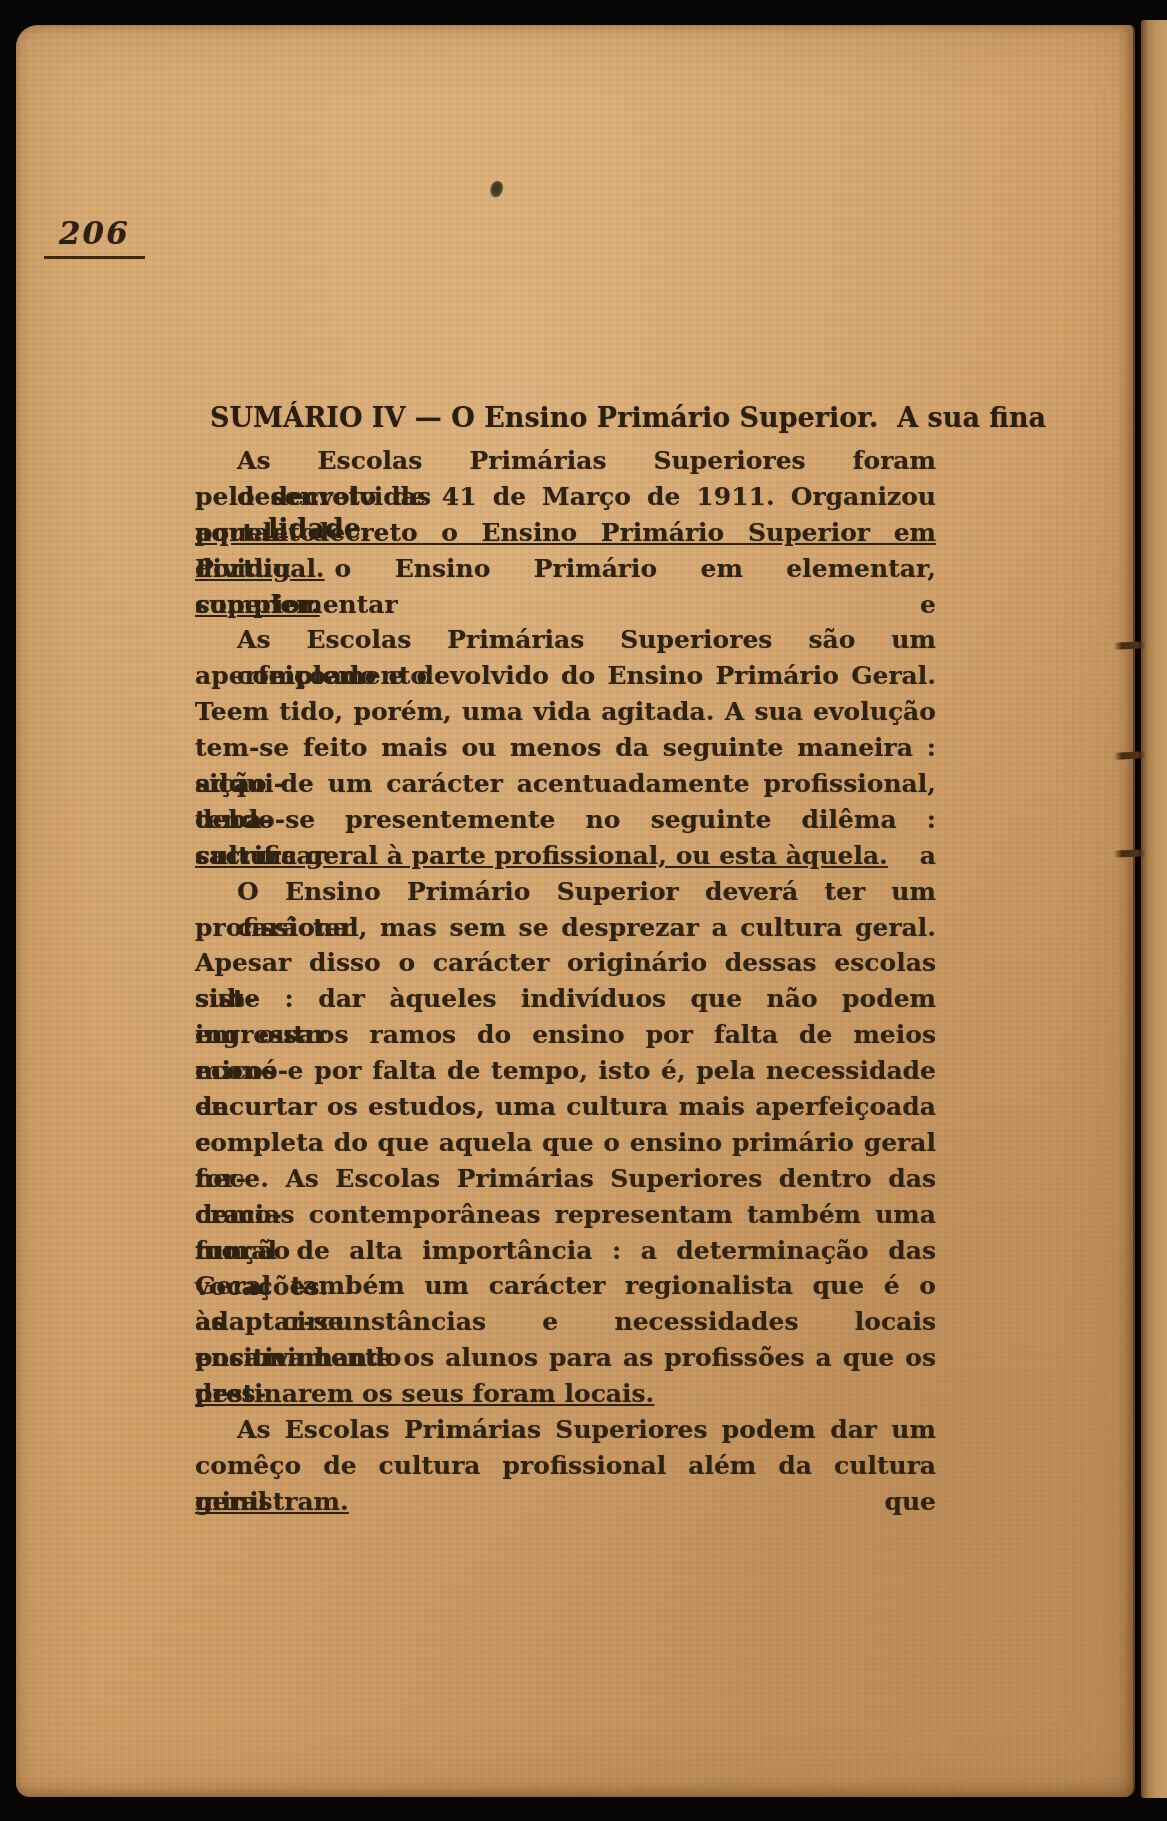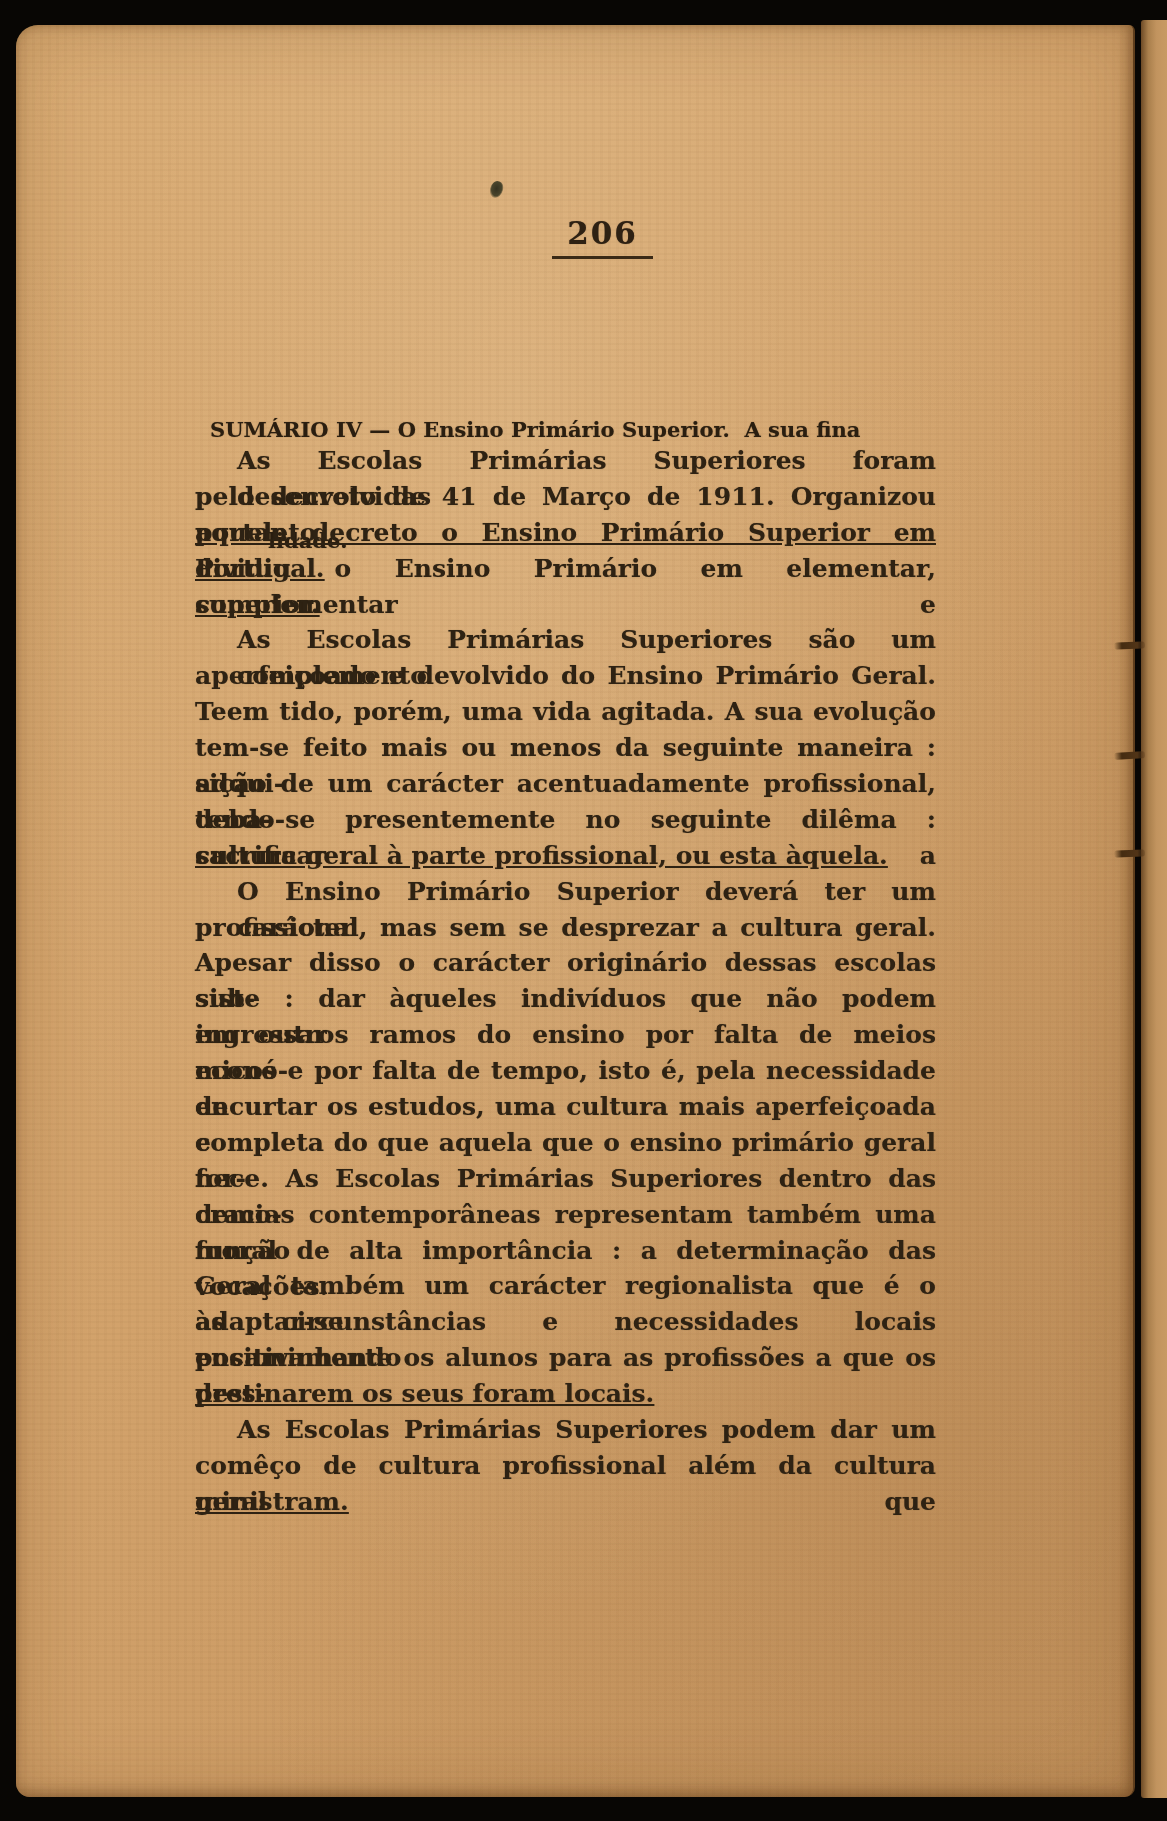--- a/index.html
+++ b/index.html
@@ -32,33 +32,33 @@
   }
   
   .edge-strip{
     position:absolute;left:1141px;top:20px;width:26px;height:1778px;
     background:linear-gradient(90deg,#6d4a26 0%,#a97f4c 28%,#c2945f 60%,#c89a64 100%);
     border-radius:3px 0 0 3px;
   }
   
   .pagenum-wrap{
     position:absolute;left:0;top:190px;width:1117px;
-    text-align:center;transform:translateX(28px);
+    text-align:left;transform:translateX(28px);font-style:italic;
   }
   .pagenum{
     display:inline-block;
     font-size:31px;font-weight:700;color:#2e2113;
     letter-spacing:2px;
     padding:0 15px 5px 15px;
     border-bottom:3px solid #3a2a16;
     text-shadow:0 0 1px rgba(46,33,19,0.45);
   }
   .heading{
-    position:absolute;left:194px;top:312px;width:760px;
-    font-size:21px;font-weight:700;color:#2a1e10;
+    position:absolute;left:194px;top:300px;width:760px;
+    font-size:27px;font-weight:700;color:#2a1e10;
     line-height:37px;white-space:pre;
     text-shadow:0 0 1px rgba(42,30,16,0.5);
   }
   .heading .h2{margin-left:58px;}
   .bodytext{
     position:absolute;left:179px;top:418px;width:741px;
     font-size:25px;font-weight:700;color:#2e2213;
     text-shadow:0 0 1px rgba(46,34,19,0.4);
   }
   .paragraph{margin:0;}

